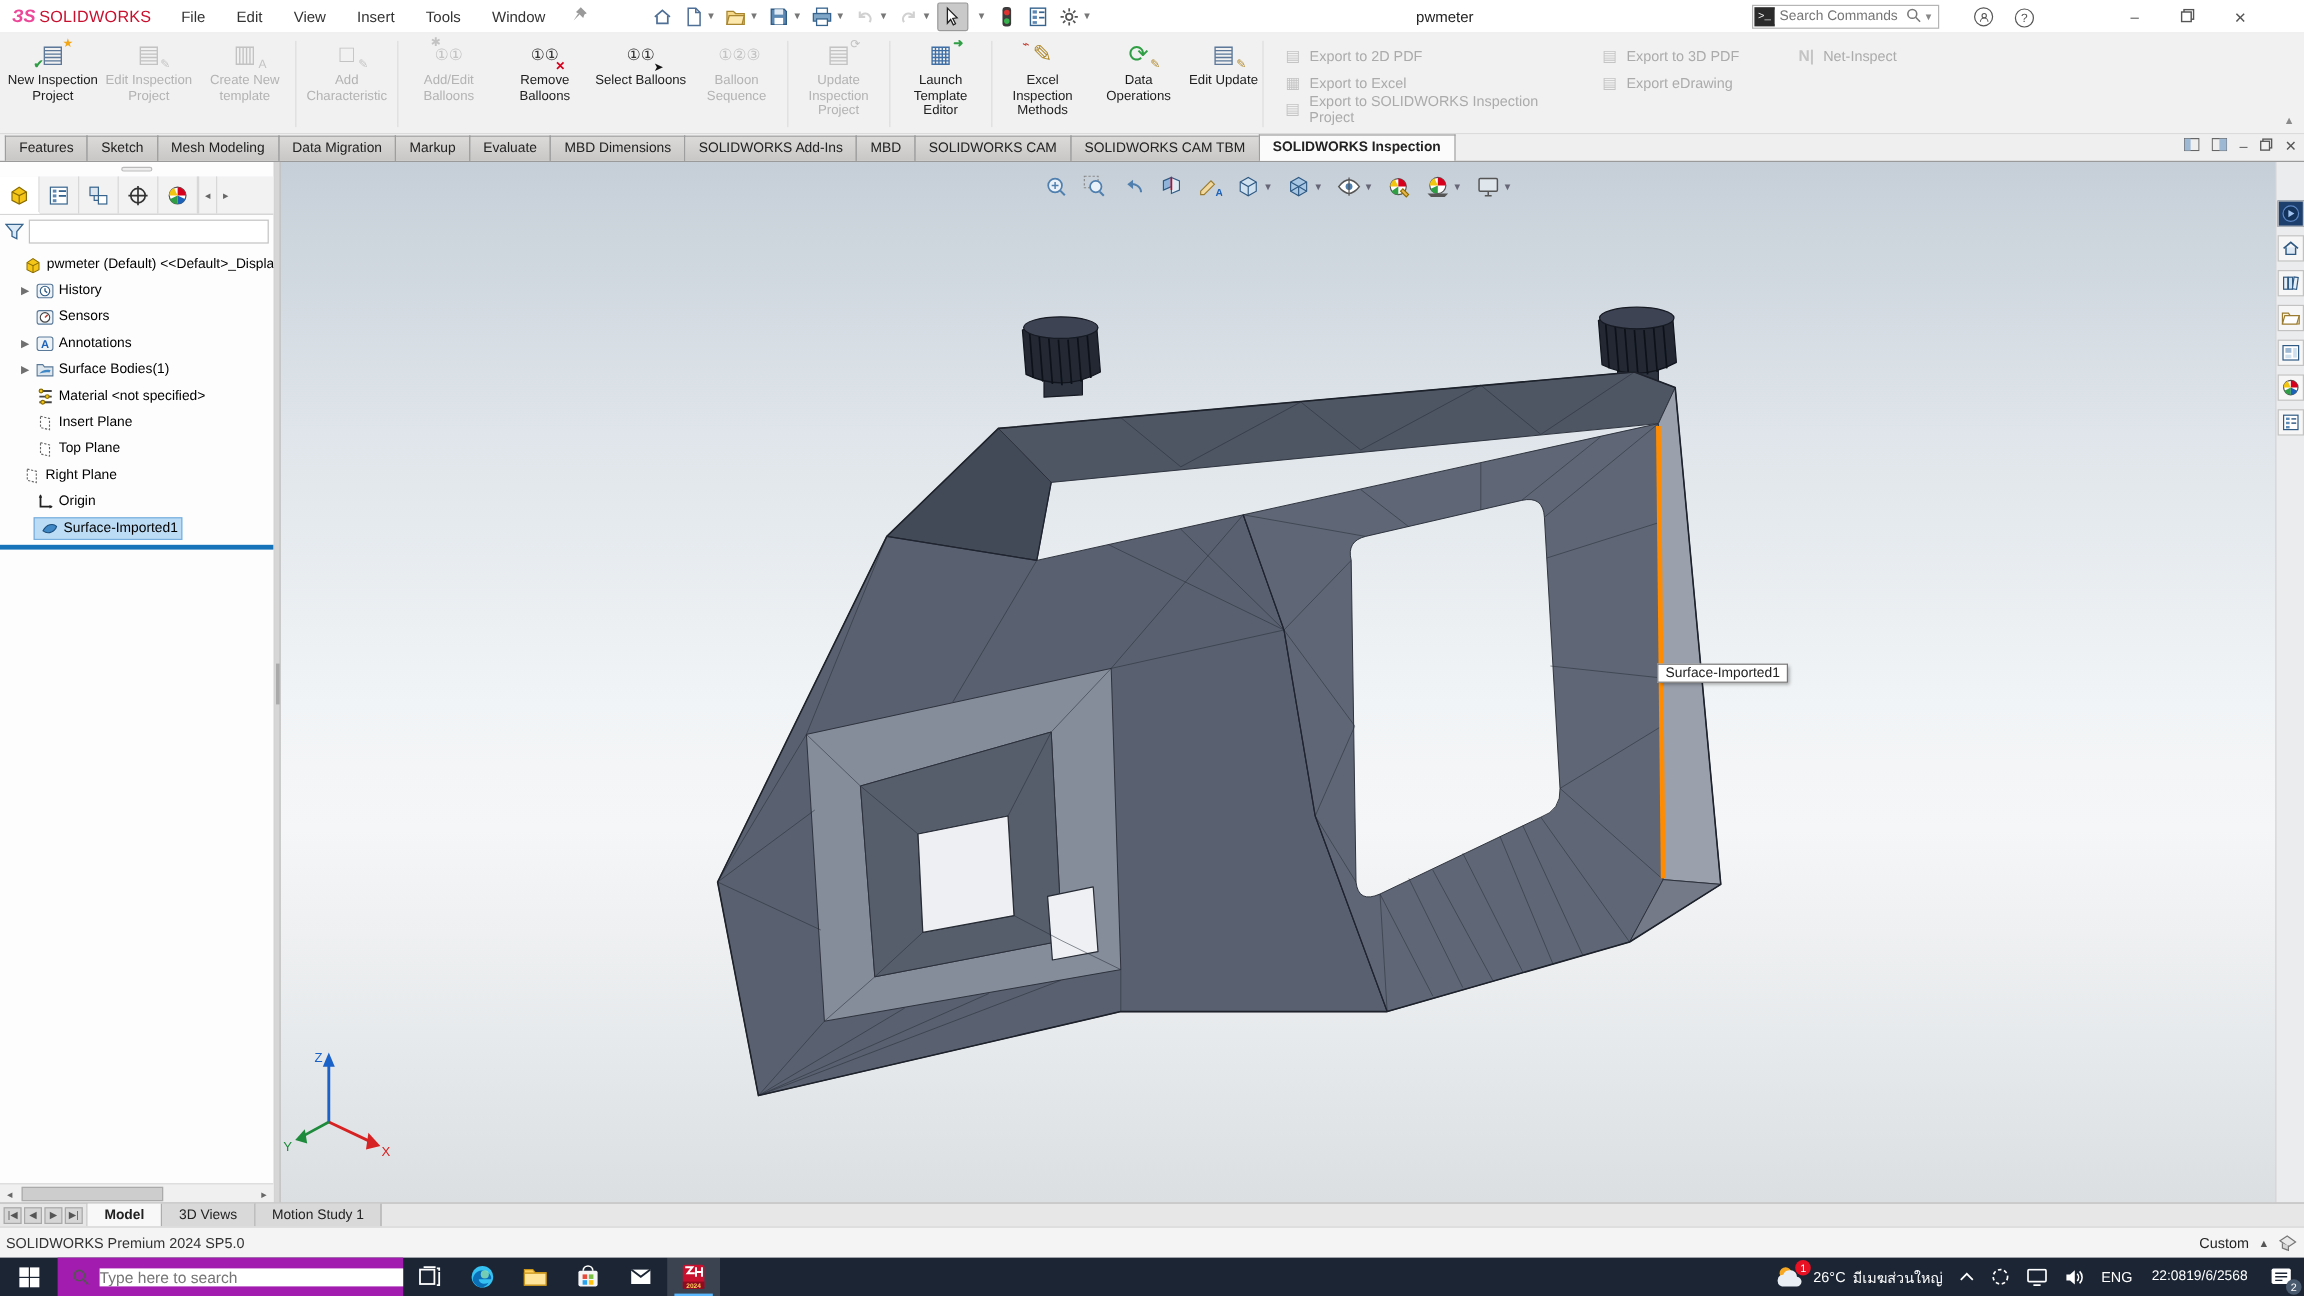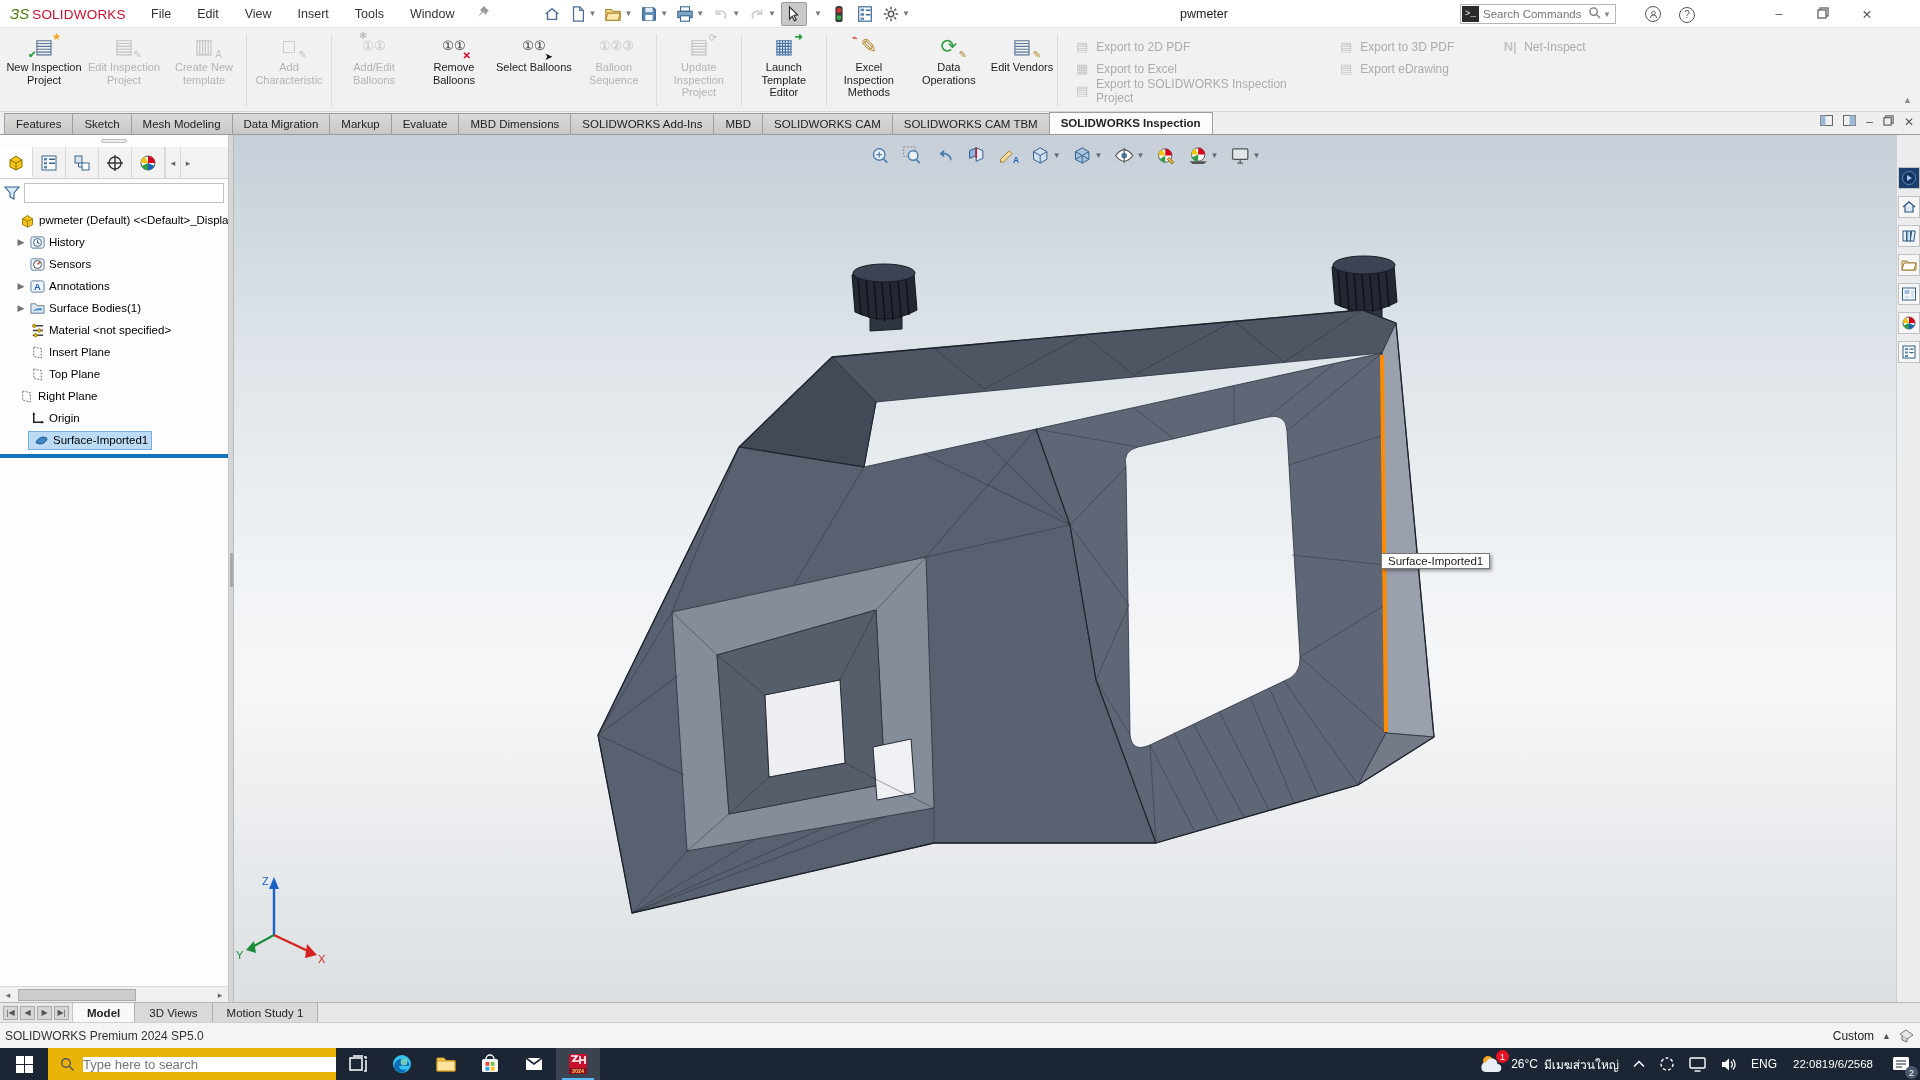--- a/index.html
+++ b/index.html
@@ -1,20 +1,20 @@
 <!DOCTYPE html>
 <html><head>
 <meta charset="utf-8">
 <style>
   *{box-sizing:border-box;margin:0;padding:0}
   html,body{width:1920px;height:1080px;overflow:hidden;font-family:"Liberation Sans",sans-serif;background:#fff}
   
   #titlebar{position:absolute;left:0;top:0;width:1920px;height:28px;background:#fff;border-bottom:1px solid #e6e6e6;display:flex;align-items:center;font-size:12.5px;color:#333}
   #logo{display:flex;align-items:baseline;margin-left:10px;width:128px;flex:none}
-  #logo .lmark{color:#4d7c0f;font-weight:normal;font-style:italic;font-size:15px;margin-right:3px}
+  #logo .lmark{color:#ec4899;font-weight:bold;font-style:italic;font-size:15px;margin-right:3px}
   #logo .lbold{color:#c8102e;font-weight:normal;font-size:13.5px;letter-spacing:.2px}
   #logo .llight{color:#c8102e;font-size:13.5px;letter-spacing:.2px}
   .menu-item{padding:5px 13px;cursor:default}
   .pin-ic{margin:0 8px;color:#8a8a8a}
   .qat{display:flex;align-items:center;margin-left:42px;gap:2px}
   .qbtn{display:flex;align-items:center;padding:2px 3px;border-radius:2px}
   .qbtn svg{width:18px;height:18px}
   .qbtn .dd{font-size:8px;color:#777;margin-left:2px}
   .qbtn.pressed{background:#c9c9c9;border:1px solid #9a9a9a}
   .qbtn.disabled svg{opacity:.38}
@@ -94,21 +94,21 @@
   
   #statusbar{position:absolute;left:0;top:1022px;width:1920px;height:26px;background:#f4f4f4;border-top:1px solid #cfcfcf;display:flex;align-items:center;font-size:12px;color:#333}
   #statusbar .sleft{margin-left:5px}
   #statusbar .sright{margin-left:auto;display:flex;align-items:center;gap:8px;margin-right:6px}
   #statusbar .sright .cust{color:#222}
   #statusbar .sright .up{font-size:9px;color:#555}
   
   #taskbar{position:absolute;left:0;top:1048px;width:1920px;height:32px;background:#1b2534;display:flex;align-items:stretch;color:#fff}
   .tk{display:flex;align-items:center;justify-content:center}
   #tk-start{width:48px}
-  #tk-search{width:288px;background:#eab308;display:flex;align-items:center;gap:8px;padding-left:12px;color:#5a5a5a}
+  #tk-search{width:288px;background:#a21caf;display:flex;align-items:center;gap:8px;padding-left:12px;color:#5a5a5a}
   #tk-search input{border:0;outline:0;font-size:13px;color:#555;flex:1;min-width:0}
   .tk-app{width:44px;position:relative}
   .tk-app svg{width:22px;height:22px}
   .tk-app.active{background:rgba(255,255,255,.14)}
   .tk-app.active::after{content:"";position:absolute;left:6px;right:6px;bottom:0;height:2px;background:#5bb8ff}
   #tk-right{margin-left:auto;display:flex;align-items:center;gap:0}
   .tray{display:flex;align-items:center;justify-content:center;height:32px;padding:0 7px;font-size:12px}
   .badge{position:absolute;border-radius:50%;background:#e81123;color:#fff;font-size:9px;width:13px;height:13px;display:flex;align-items:center;justify-content:center}
   #tk-clock{flex-direction:row;line-height:13px;font-size:11.5px;text-align:right;padding:0 9px}
   .thai{font-size:12px}
@@ -296,21 +296,21 @@
   <div class="rbtn" style="min-width:64px">
     <span class="ric" style="color:#b08a2e">✎<span class="ov" style="left:-2px;top:0;color:#c0392b">⌁</span></span>
     <span>Excel Inspection Methods</span>
   </div>
   <div class="rbtn" style="min-width:66px">
     <span class="ric" style="color:#2f9e44">⟳<span class="ov" style="right:-3px;bottom:1px;color:#b08a2e">✎</span></span>
     <span>Data Operations</span>
   </div>
   <div class="rbtn">
     <span class="ric">▤<span class="ov" style="right:-4px;bottom:1px;color:#b08a2e">✎</span></span>
-    <span>Edit Vendors</span>
+    <span>Edit Update</span>
   </div>
   <i class="vsep"></i>
   <div class="exp-grp" style="width:250px">
     <div class="exp-row">
         <span class="eic">▤</span>
         <span>Export to 2D PDF</span>
       </div>
     <div class="exp-row">
         <span class="eic">▦</span>
         <span>Export to Excel</span>

